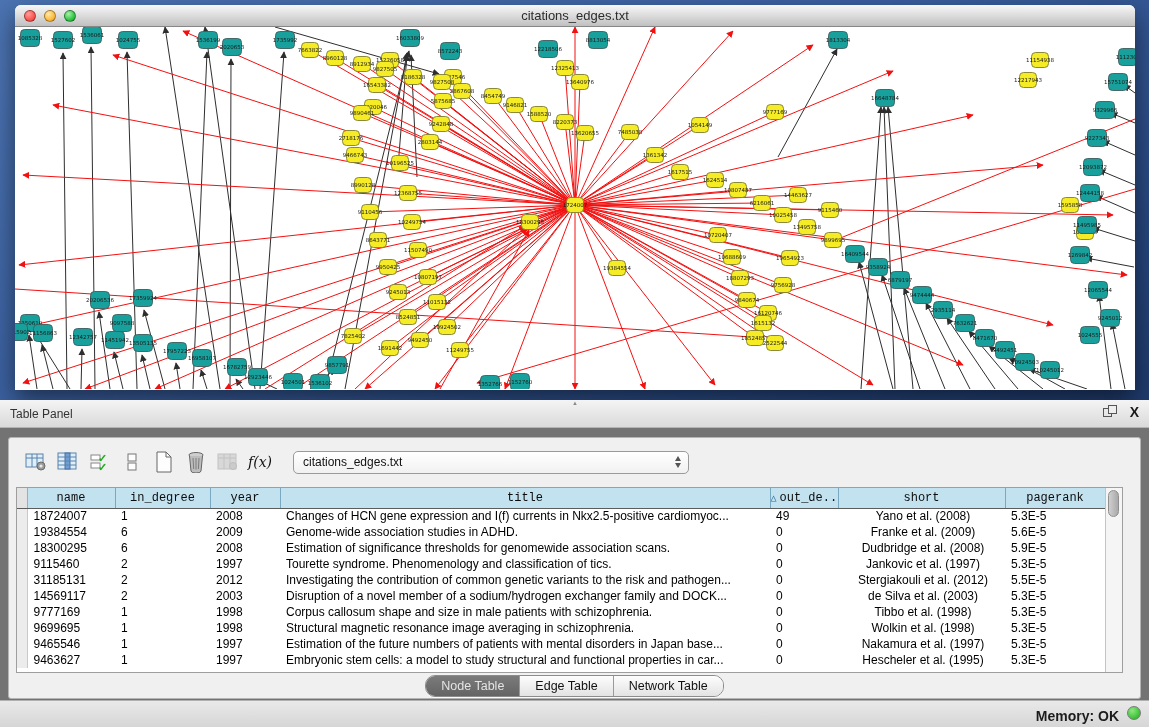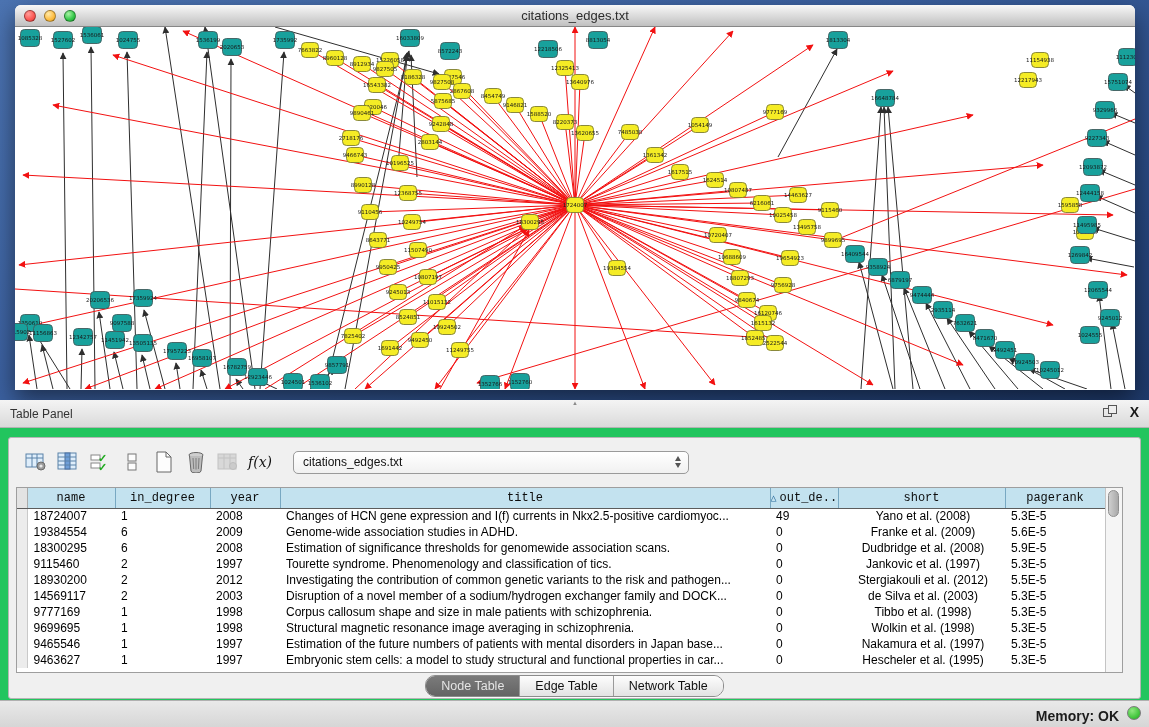--- a/index.html
+++ b/index.html
@@ -24,21 +24,21 @@
   .light.yellow { background:radial-gradient(circle at 35% 30%, #ffe9a8, #fdbc40 60%, #d99a1e); }
   .light.green { background:radial-gradient(circle at 35% 30%, #a8f2a4, #33c748 60%, #1f9a32); }
   #graph-svg { display:block; width:1120px; height:362px; background:#fff; }
   .ek { stroke:#2e2e2e; stroke-width:1; }
   .er { stroke:#f21111; stroke-width:1; }
   .node-y { fill:#f5ec25; stroke:#7d7d32; stroke-width:0.9; }
   .node-t { fill:#18a19c; stroke:#3f5c5c; stroke-width:0.9; }
   .nlabel { font-family:"DejaVu Sans", sans-serif; font-size:5.5px; fill:#181818; text-anchor:middle; }
 
   
-  .table-panel { position:absolute; left:0; top:400px; width:1149px; height:327px; background:#22c55e; }
+  .table-panel { position:absolute; left:0; top:400px; width:1149px; height:327px; background:#737373; }
   .panel-header { position:absolute; left:0; top:0; width:100%; height:28px;
     background:linear-gradient(#f4f4f4,#dadada); border-bottom:1px solid #b3b3b3; }
   .panel-header .ph-title { position:absolute; left:10px; top:7px; font-size:12px; color:#333; }
   .ph-icons { position:absolute; right:10px; top:5px; display:flex; gap:12px; align-items:center; }
   .float-btn { width:15px; height:15px; position:relative; cursor:default; }
   .float-btn .sq1 { position:absolute; left:0; top:3px; width:9px; height:9px; border:1.4px solid #555; background:transparent; }
   .float-btn .sq2 { position:absolute; left:5px; top:0; width:9px; height:9px; border:1.4px solid #555; background:#eee; }
   .close-btn { font-size:14px; font-weight:bold; color:#1a1a1a; line-height:15px; }
   .grip { position:absolute; left:570px; top:1px; width:10px; height:5px; color:#8a8a8a; font-size:6px; line-height:5px; text-align:center; }
 
@@ -654,21 +654,21 @@
                 <td class="c-name">9115460</td>
                 <td class="c-in">2</td>
                 <td class="c-year">1997</td>
                 <td class="c-title">Tourette syndrome. Phenomenology and classification of tics.</td>
                 <td class="c-out">0</td>
                 <td class="c-short">Jankovic et al. (1997)</td>
                 <td class="c-page">5.3E-5</td>
               </tr>
               <tr>
                 <td class="gutter"></td>
-                <td class="c-name">18930200</td>
+                <td class="c-name">31185131</td>
                 <td class="c-in">2</td>
                 <td class="c-year">2012</td>
                 <td class="c-title">Investigating the contribution of common genetic variants to the risk and pathogen...</td>
                 <td class="c-out">0</td>
                 <td class="c-short">Stergiakouli et al. (2012)</td>
                 <td class="c-page">5.5E-5</td>
               </tr>
               <tr>
                 <td class="gutter"></td>
                 <td class="c-name">14569117</td>

